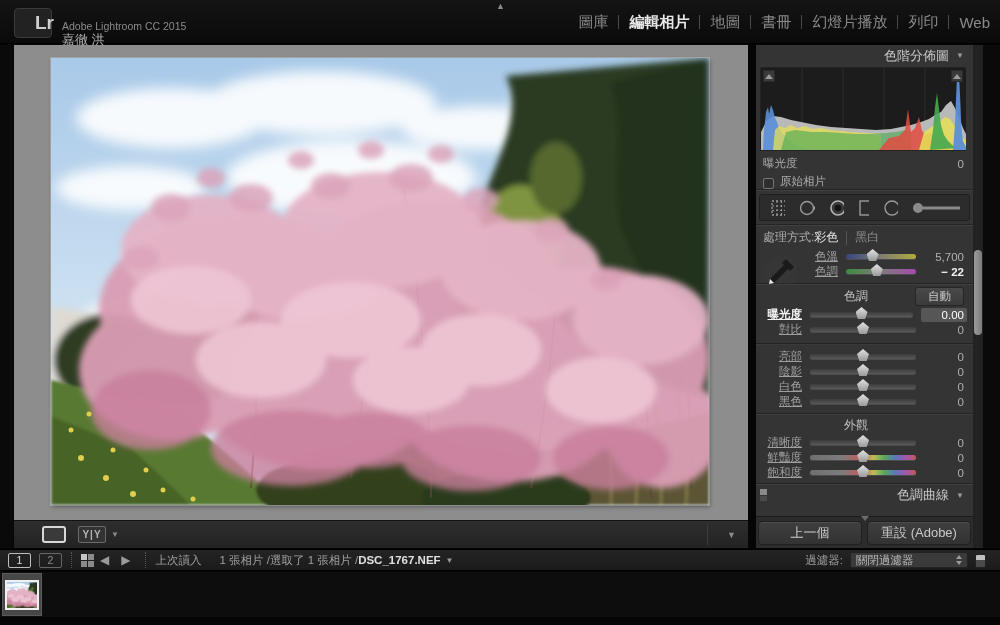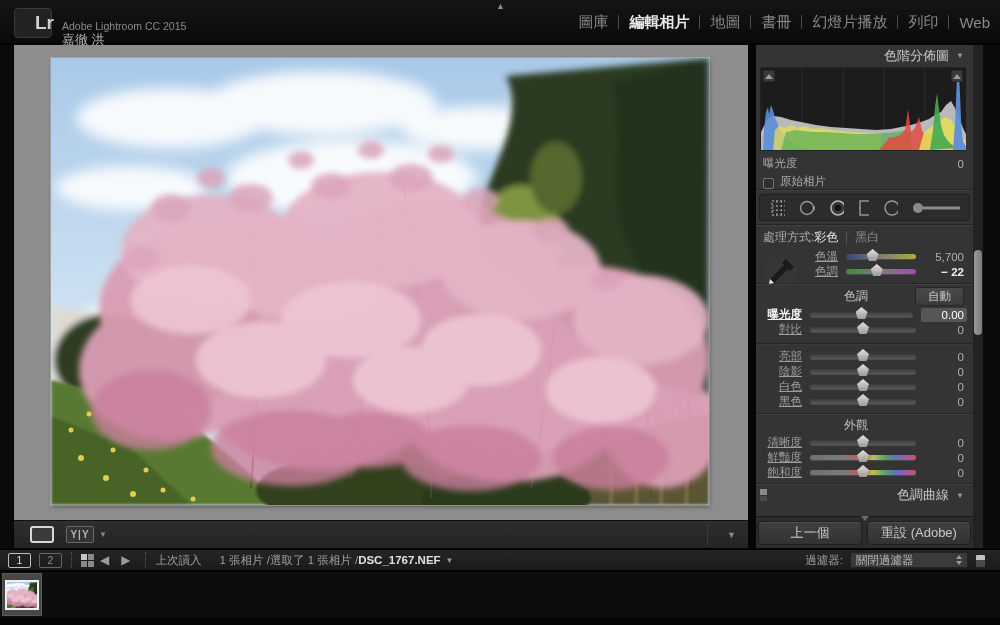--- a/index.html
+++ b/index.html
@@ -18,21 +18,21 @@
   .mod{font-size:15px;color:#8a8a8a;cursor:pointer;white-space:nowrap;}
   .mod.active{color:#e8e8e8;font-weight:bold;}
   .vsep{width:1px;height:14px;background:#4a4a4a;display:inline-block;}
   .edge-arrow{position:absolute;color:#8a8a8a;font-size:9px;line-height:9px;}
 
   
   .left-strip{position:absolute;left:0;top:45px;width:13px;height:503px;background:#0a0a0a;}
   .content{position:absolute;left:14px;top:45px;width:734px;height:503px;display:flex;flex-direction:column;background:#8d8d8d;}
   .canvas-area{position:relative;flex:1;background:#8d8d8d;}
   .photo{position:absolute;left:37px;top:13px;width:658px;height:447px;box-shadow:0 0 0 1px rgba(255,255,255,.25),1px 2px 4px rgba(0,0,0,.35);}
-  .toolbar{height:28px;background:linear-gradient(#2e2e2e,#232323);border-top:1px solid #121212;display:flex;align-items:center;padding:0 16px;position:relative;}
+  .toolbar{height:28px;background:linear-gradient(#2e2e2e,#232323);border-top:1px solid #121212;display:flex;align-items:center;padding:0 28px;position:relative;}
   .loupe-btn{width:24px;height:17px;border:2px solid #d8d8d8;border-radius:3px;background:#3a3a3a;margin-right:12px;}
   .compare-btn{min-width:28px;height:17px;border:1px solid #6a6a6a;border-radius:2px;background:#333;color:#b5b5b5;
                font-size:10px;font-weight:bold;display:flex;align-items:center;justify-content:center;padding:0 3px;letter-spacing:1px;}
   .tb-caret{color:#8a8a8a;font-size:8px;margin-left:5px;}
   .tb-right{position:absolute;right:12px;top:0;height:28px;display:flex;align-items:center;gap:14px;}
   .tb-div{width:1px;height:20px;background:#3d3d3d;}
 
   
   .right-panel{position:absolute;left:756px;top:45px;width:217px;height:503px;background:#343434;font-size:12px;}
   .panel-header{height:21px;display:flex;align-items:center;justify-content:flex-end;gap:7px;padding:0 9px;color:#c9c9c9;font-size:13px;text-align:right;}

